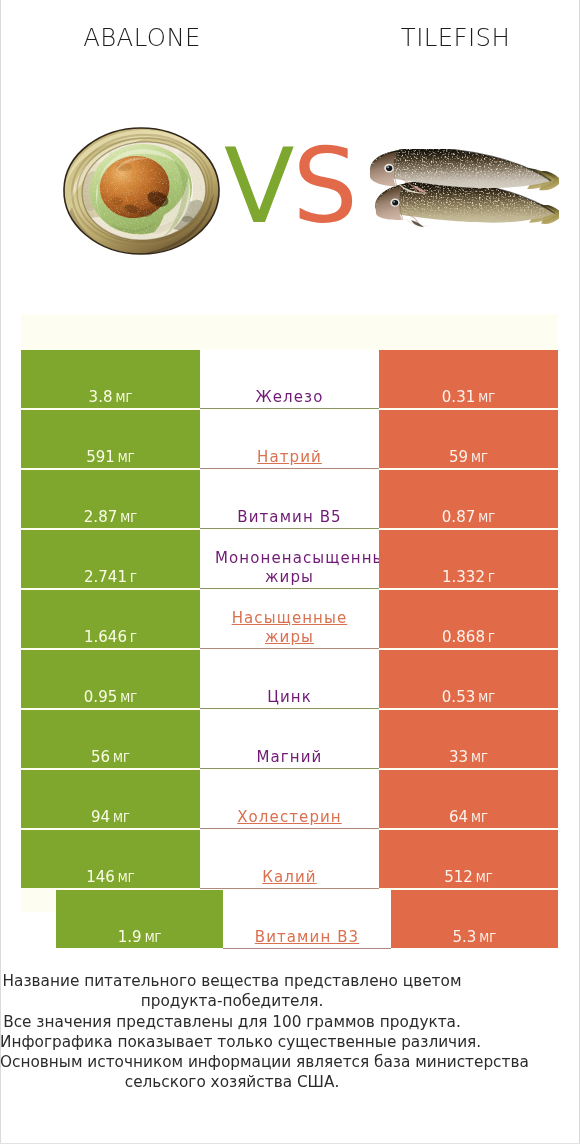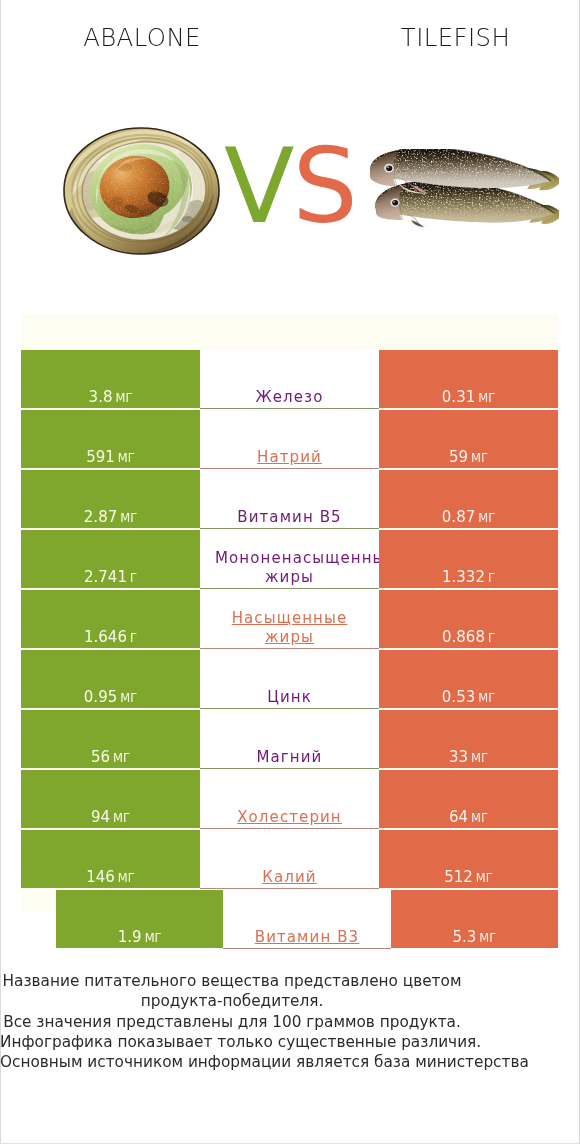--- a/index.html
+++ b/index.html
@@ -451,14 +451,15 @@
         </div>
       </div>
     </div>
 
   <div class="foot" id="footer">
       <div>Название питательного вещества представлено цветом</div>
       <div>продукта-победителя.</div>
       <div>Все значения представлены для 100 граммов продукта.</div>
       <div>Инфографика показывает только существенные различия.</div>
       <div>Основным источником информации является база министерства</div>
+      <div>сельского хозяйства США.</div>
     </div>
 </div>
 
 </body></html>

